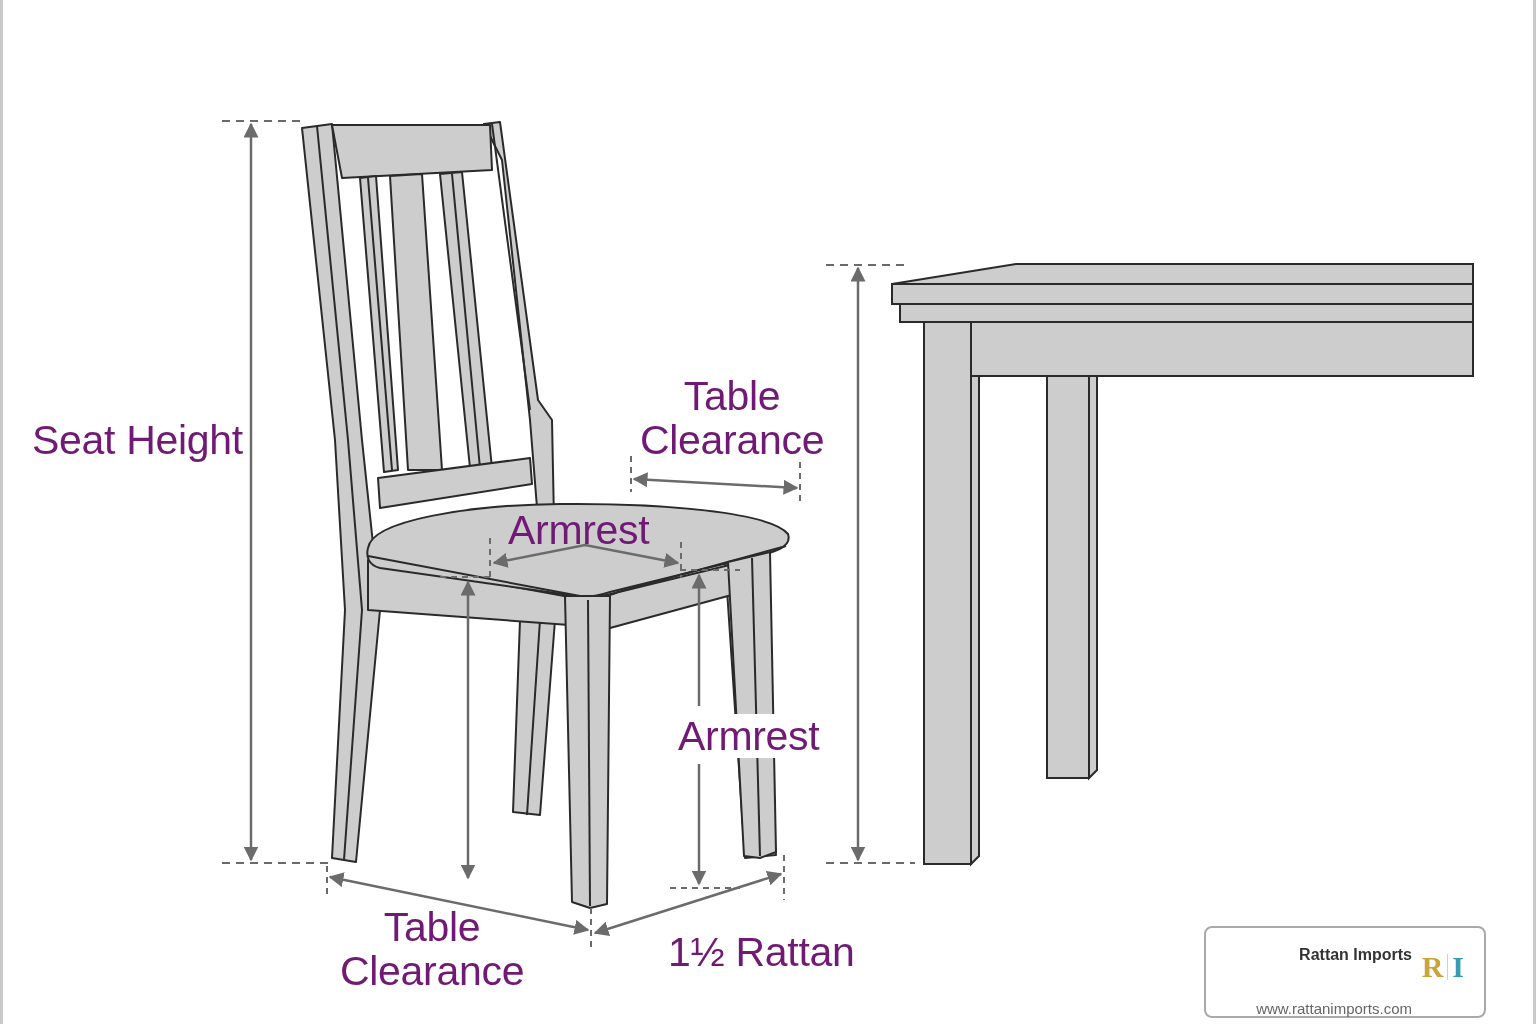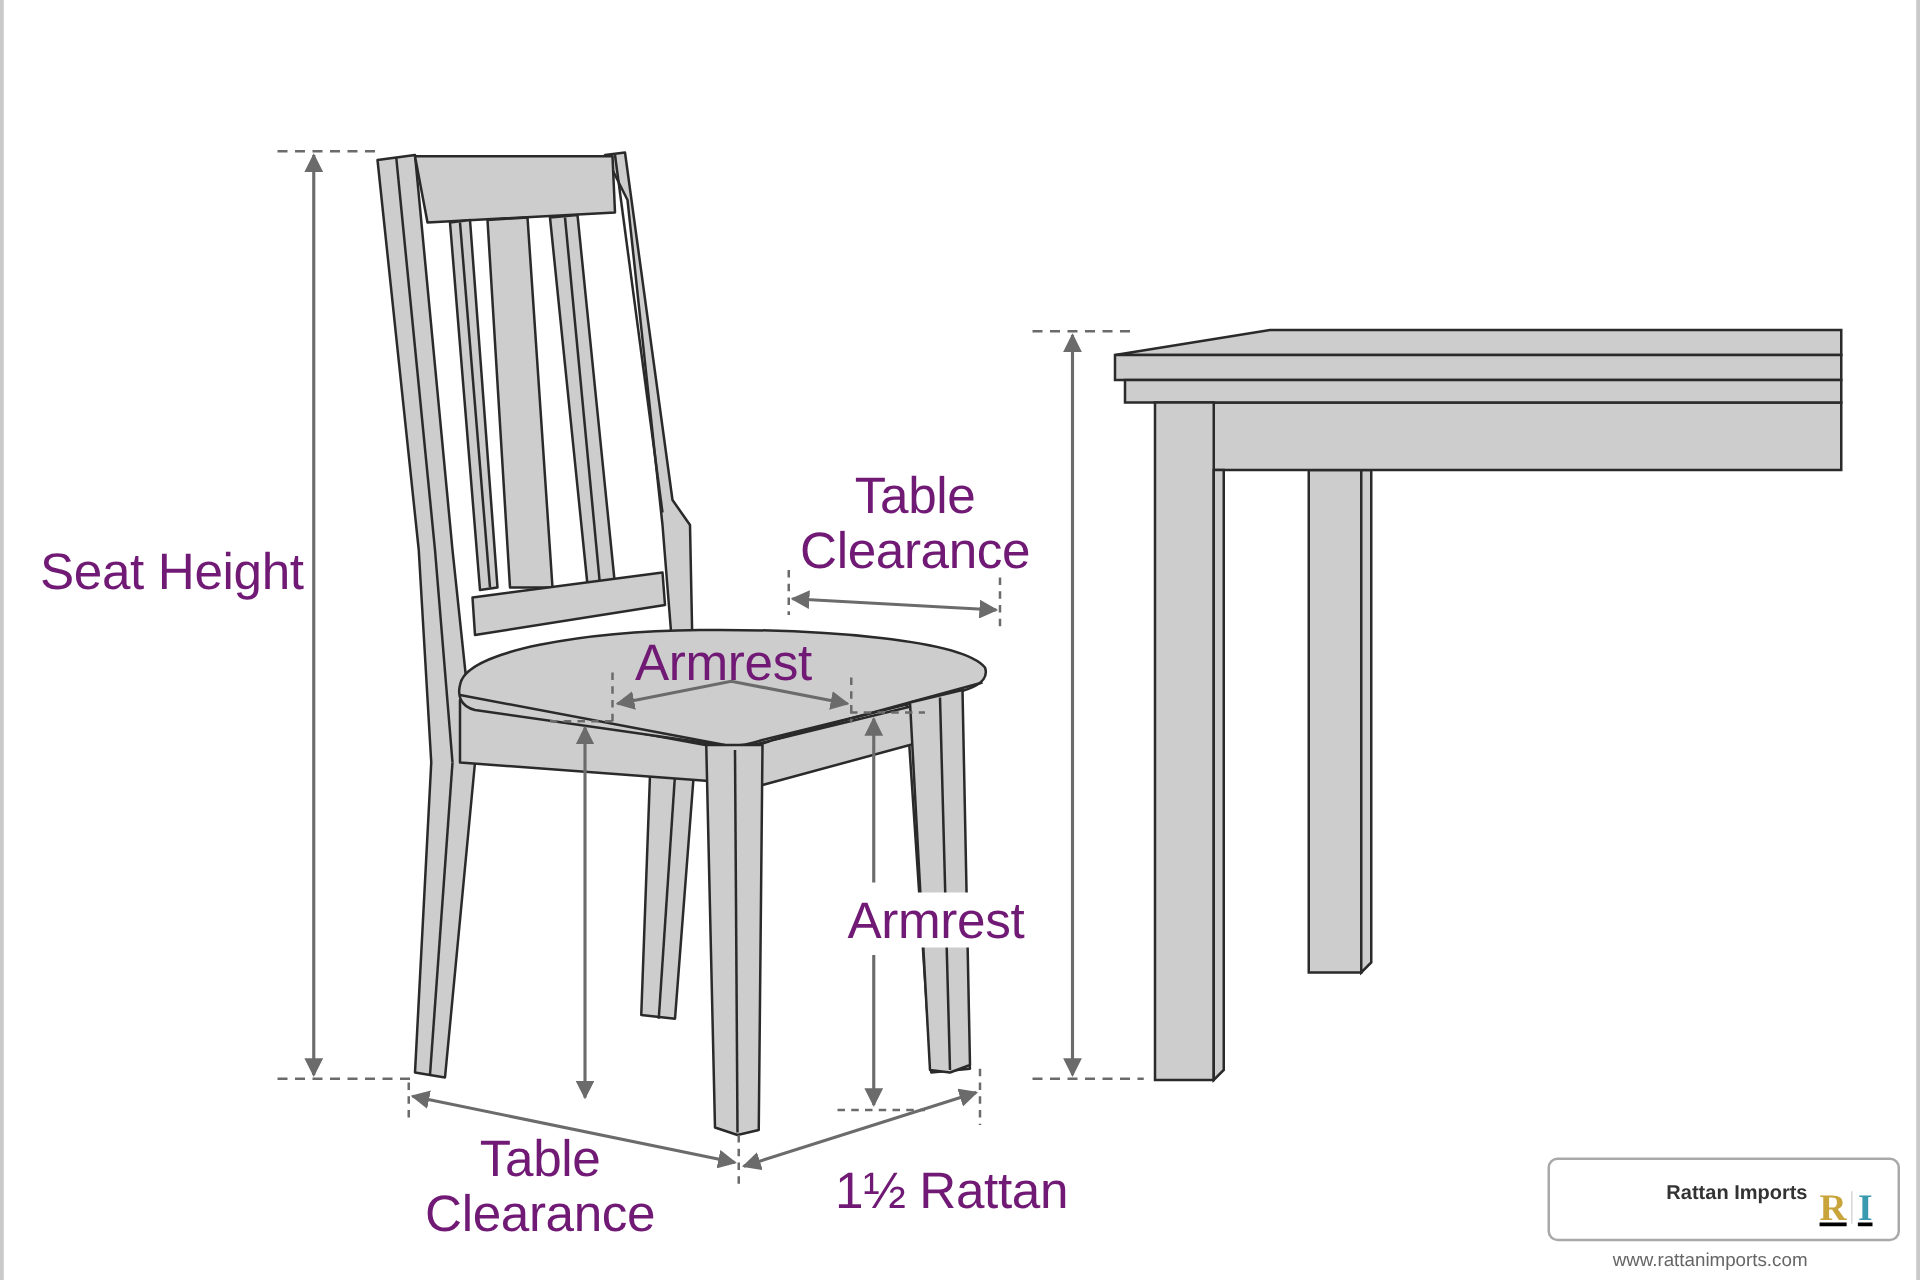--- a/index.html
+++ b/index.html
@@ -1,31 +1,31 @@
 <!DOCTYPE html>
 <html><head>
 <meta charset="utf-8">
 <style>
   html, body { margin: 0; padding: 0; background: #ffffff; }
   body { width: 1536px; height: 1024px; position: relative; overflow: hidden; font-family: "Liberation Sans", "DejaVu Sans", sans-serif; }
   .frame-left { position: absolute; left: 0; top: 0; width: 3px; height: 1024px; background: #c9c9c9; }
   .frame-right { position: absolute; right: 0; top: 0; width: 3px; height: 1024px; background: #c9c9c9; }
   svg.diagram { position: absolute; left: 0; top: 0; }
   .lbl { position: absolute; color: #701a75; font-size: 41px; line-height: 44px; white-space: nowrap; text-align: center; letter-spacing: -0.3px; }
-  .lbl-seat { left: 32px; top: 435px; }
+  .lbl-seat { left: 32px; top: 418px; }
   .lbl-tc-top { left: 640px; top: 374px; }
   .lbl-arm-seat { left: 508px; top: 508px; }
   .lbl-arm-side { left: 676px; top: 714px; background: #fff; padding: 0 2px; }
   .lbl-tc-bottom { left: 340px; top: 905px; }
   .lbl-height { left: 668px; top: 930px; }
-  .brand-card { position: absolute; left: 1238px; top: 926px; width: 282px; height: 67px; box-sizing: border-box; border: 2px solid #a9a9a9; border-radius: 8px; background: #fff; }
+  .brand-card { position: absolute; left: 1204px; top: 926px; width: 282px; height: 92px; box-sizing: border-box; border: 2px solid #a9a9a9; border-radius: 8px; background: #fff; }
   .brand-text { position: absolute; right: 72px; top: 16px; text-align: right; }
   .brand-name { font-size: 16px; font-weight: bold; color: #333; line-height: 22px; }
   .brand-url { font-size: 15px; color: #666; line-height: 22px; margin-top: 32px; }
-  .brand-logo { position: absolute; right: 20px; top: 22px; font-family: "Liberation Serif", "DejaVu Serif", serif; font-weight: bold; font-size: 30px; line-height: 34px; text-decoration: underline; }
+  .brand-logo { position: absolute; right: 20px; top: 22px; font-family: "Liberation Serif", "DejaVu Serif", serif; font-weight: bold; font-size: 30px; line-height: 34px; }
   .logo-r { color: #c9a43a; }
   .logo-sep { display: inline-block; width: 1px; height: 26px; background: #cfcfcf; margin: 0 4px; vertical-align: -3px; }
   .logo-i { color: #3a9ab0; }
 </style>
 </head>
 <body>
 
 <div class="frame-left"></div>
 <div class="frame-right"></div>
 

